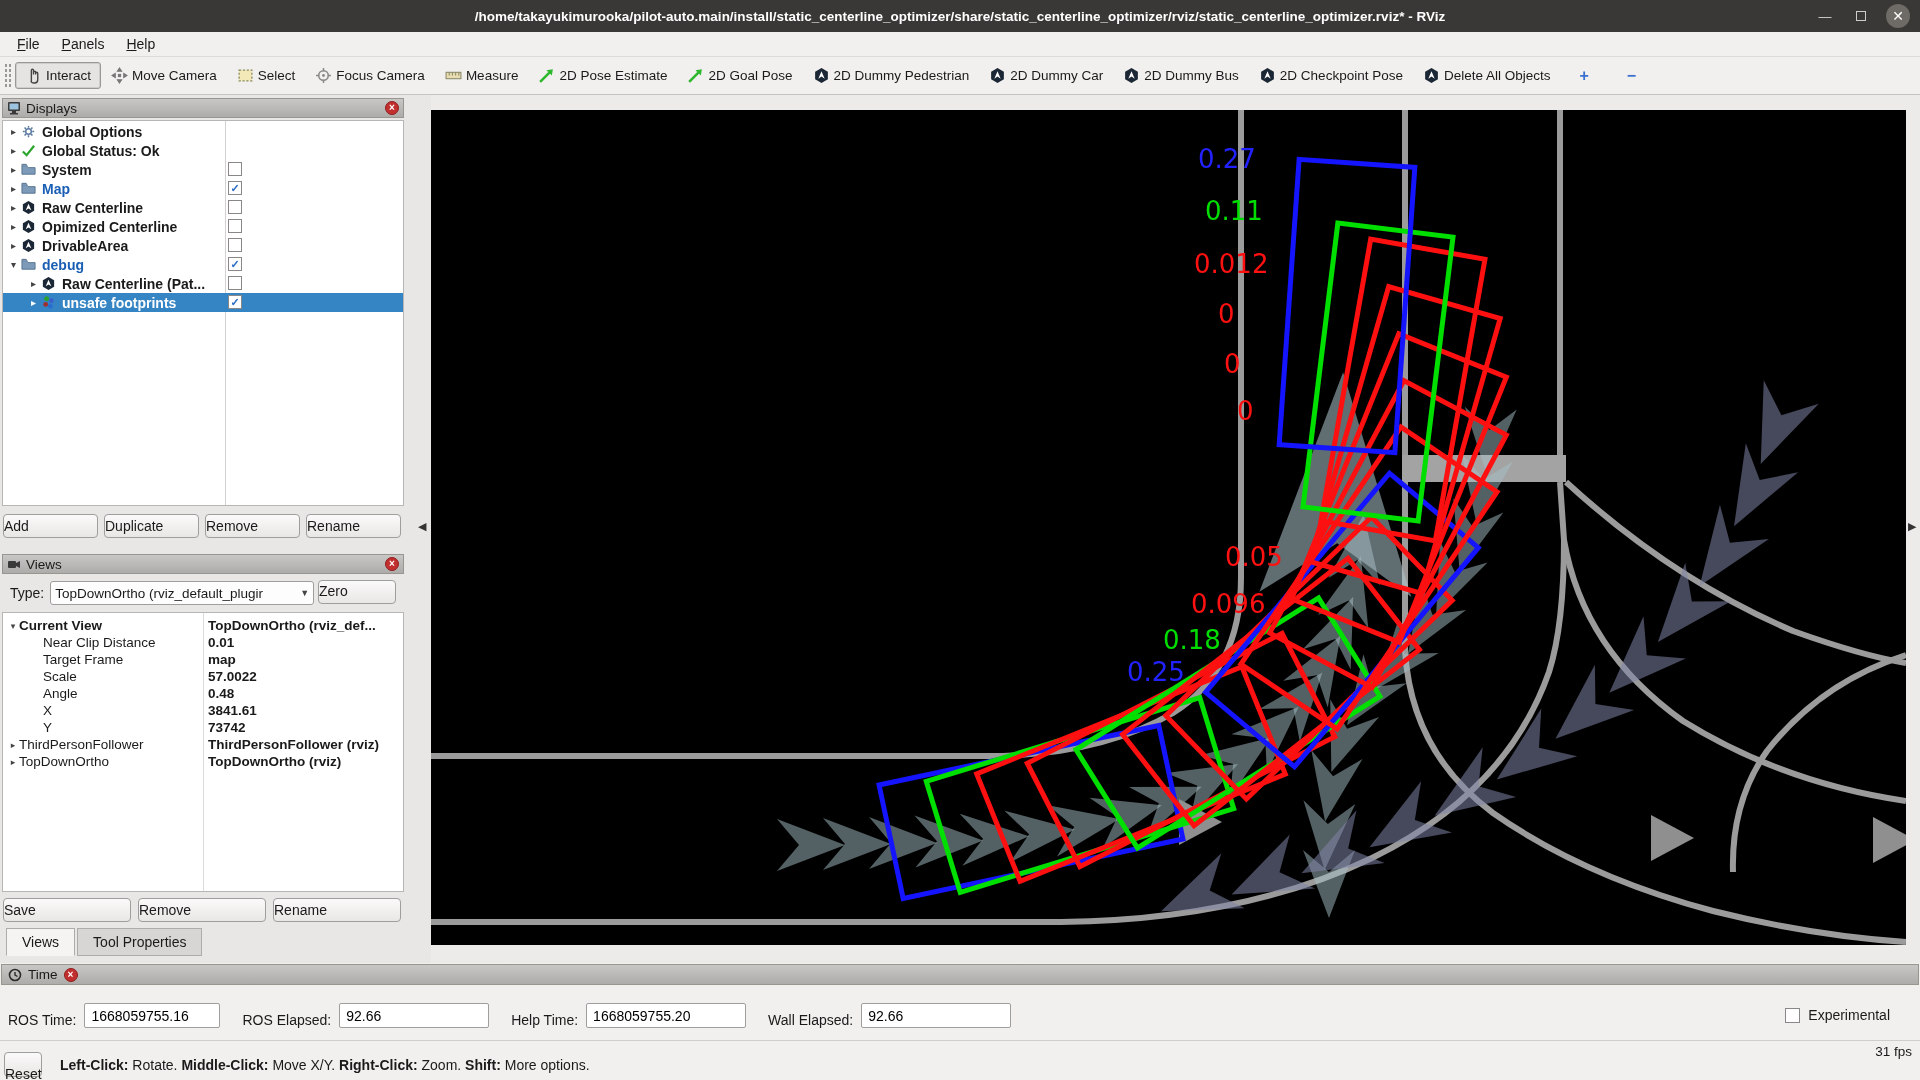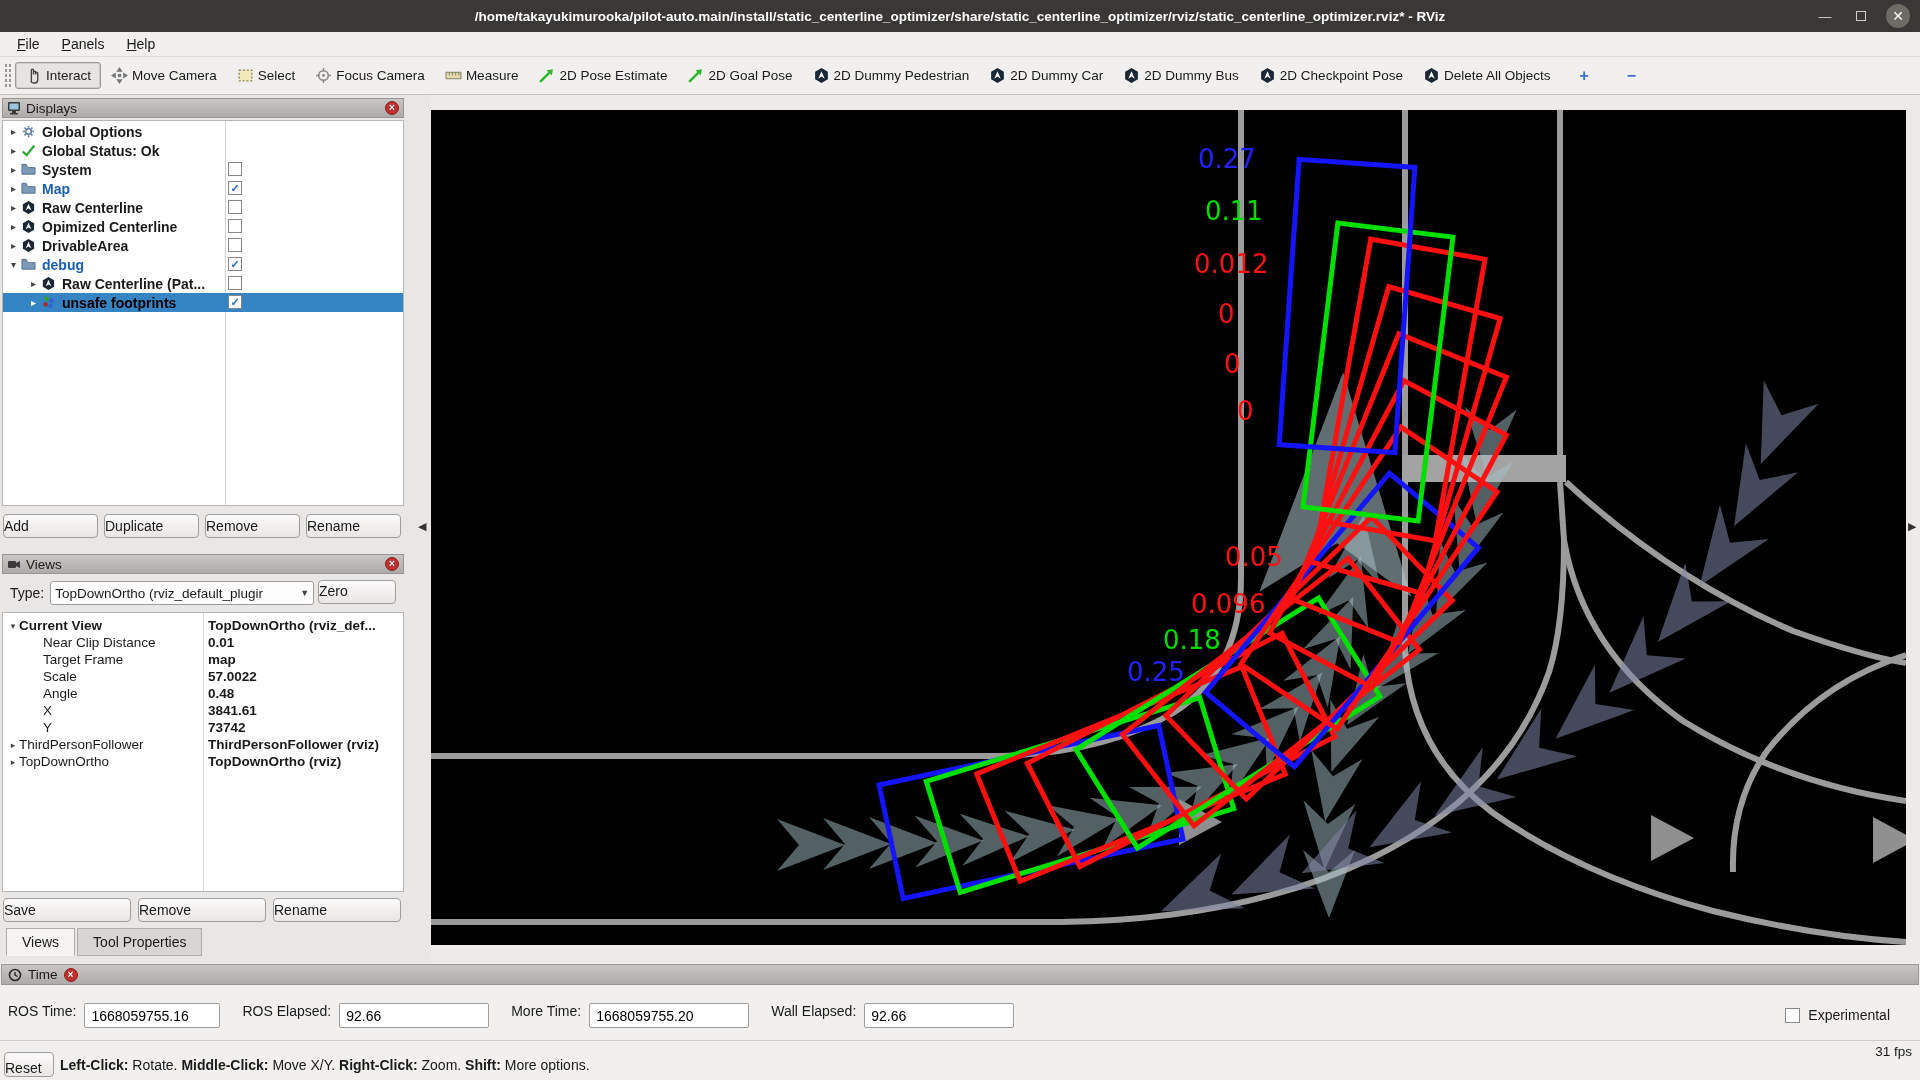--- a/index.html
+++ b/index.html
@@ -50,21 +50,21 @@
   #displays-tree { position:absolute; left:2px; top:25px; width:402px; height:386px;
     background:#fff; border:1px solid #b8b6b4; overflow:hidden; }
   .tree-sep { position:absolute; left:222px; top:0; height:100%; border-left:1px solid #d4d2d0; }
   .trow { position:absolute; left:0; width:100%; height:19px; display:flex; align-items:center; font-size:14px; }
   .trow .exp { width:13px; text-align:center; font-size:10px; color:#444; flex:none; }
   .trow .ricon { width:17px; height:15px; flex:none; margin-right:5px; display:inline-flex; align-items:center; justify-content:center; }
   .trow .ricon svg { width:15px; height:15px; }
   .trow .tlabel { white-space:nowrap;font-weight:bold; }
   .trow.emph .tlabel { color:#1a5fb4; font-weight:bold; }
   .trow.selected { background:#3584c4; }
-  .trow.selected .tlabel { color:#000000; font-weight:bold; }
+  .trow.selected .tlabel { color:#ffffff; font-weight:bold; }
   .trow.selected .exp { color:#fff; }
   .cbx { position:absolute; left:225px; top:2px; width:14px; height:14px; background:#fff;
     border:1px solid #8a8886; font-size:11px; line-height:12px; text-align:center; color:#2d6fc4; font-weight:bold; }
 
   .btnrow { position:absolute; display:flex; }
   .btn { background:linear-gradient(#fbfafa,#e9e7e5); border:1px solid #a09e9c; border-radius:4px;
     font-size:14px; text-align:left; padding:3px 0; }
 
   
   #type-row { position:absolute; left:2px; top:485px; width:402px; height:26px; display:flex; align-items:center; font-size:14px; }
@@ -91,30 +91,30 @@
   
   #viewport { position:absolute; left:431px; top:110px; width:1475px; height:835px; background:#000; }
   #viewport svg { display:block; }
   .vp-collapse { position:absolute; font-size:11px; color:#333; }
 
   
   #time-panel { position:absolute; left:0; top:963px; width:1920px; height:77px; background:#f1f0ee; }
   #time-header { position:absolute; left:1px; top:1px; width:1918px; height:21px;
     background:linear-gradient(#c9c7c5,#aeacaa); border:1px solid #98968f;
     display:flex; align-items:center; gap:6px; padding:0 6px; font-size:13.5px; }
-  #time-fields { position:absolute; left:8px; top:40px; display:flex; align-items:flex-start; }
+  #time-fields { position:absolute; left:8px; top:40px; display:flex; align-items:flex-end; }
   .tf-label { font-size:14px; margin-right:8px; white-space:nowrap; }
   .tf-input { height:25px; background:#fff; border:1px solid #a09e9c; border-radius:2px;
     font-size:14px; padding:0 6px; margin-right:22px; font-family:"Liberation Sans",sans-serif; }
   #experimental { position:absolute; right:30px; top:44px; display:flex; align-items:flex-end; gap:8px; font-size:14px; }
   #experimental .cb { width:15px; height:15px; border:1px solid #8a8886; background:#fff; }
 
   
   #statusbar { position:absolute; left:0; top:1040px; width:1920px; height:40px; background:#f1f0ee; border-top:1px solid #d0cecc; }
-  #reset-btn { position:absolute; left:4px; top:11px; width:50px; height:25px; padding-top:7px; }
+  #reset-btn { position:absolute; left:4px; top:11px; width:38px; height:25px; padding-top:13px; }
   #status-text { position:absolute; left:60px; top:16px; font-size:14px; white-space:nowrap; }
   #status-text b { font-weight:bold; }
   #fps { position:absolute; right:8px; top:3px; font-size:13.5px; }
 </style>
 </head>
 <body>
 
 <div id="titlebar">
   <div class="title">/home/takayukimurooka/pilot-auto.main/install/static_centerline_optimizer/share/static_centerline_optimizer/rviz/static_centerline_optimizer.rviz* - RViz</div>
   <div class="win-controls">
@@ -568,21 +568,21 @@
         </svg>
     </span>
     <span class="ph-title">Time</span>
     <span class="close-btn">×</span>
   </div>
   <div id="time-fields">
       <span class="tf-label">ROS Time:</span>
       <input class="tf-input" value="1668059755.16" style="width: 136px;">
       <span class="tf-label">ROS Elapsed:</span>
       <input class="tf-input" value="92.66" style="width: 150px;">
-      <span class="tf-label">More Time:</span>
+      <span class="tf-label">Help Time:</span>
       <input class="tf-input" value="1668059755.20" style="width: 160px;">
       <span class="tf-label">Wall Elapsed:</span>
       <input class="tf-input" value="92.66" style="width: 150px;">
     </div>
   <div id="experimental">
     <span class="cb"></span>
     <span>Experimental</span>
   </div>
 </div>
 

